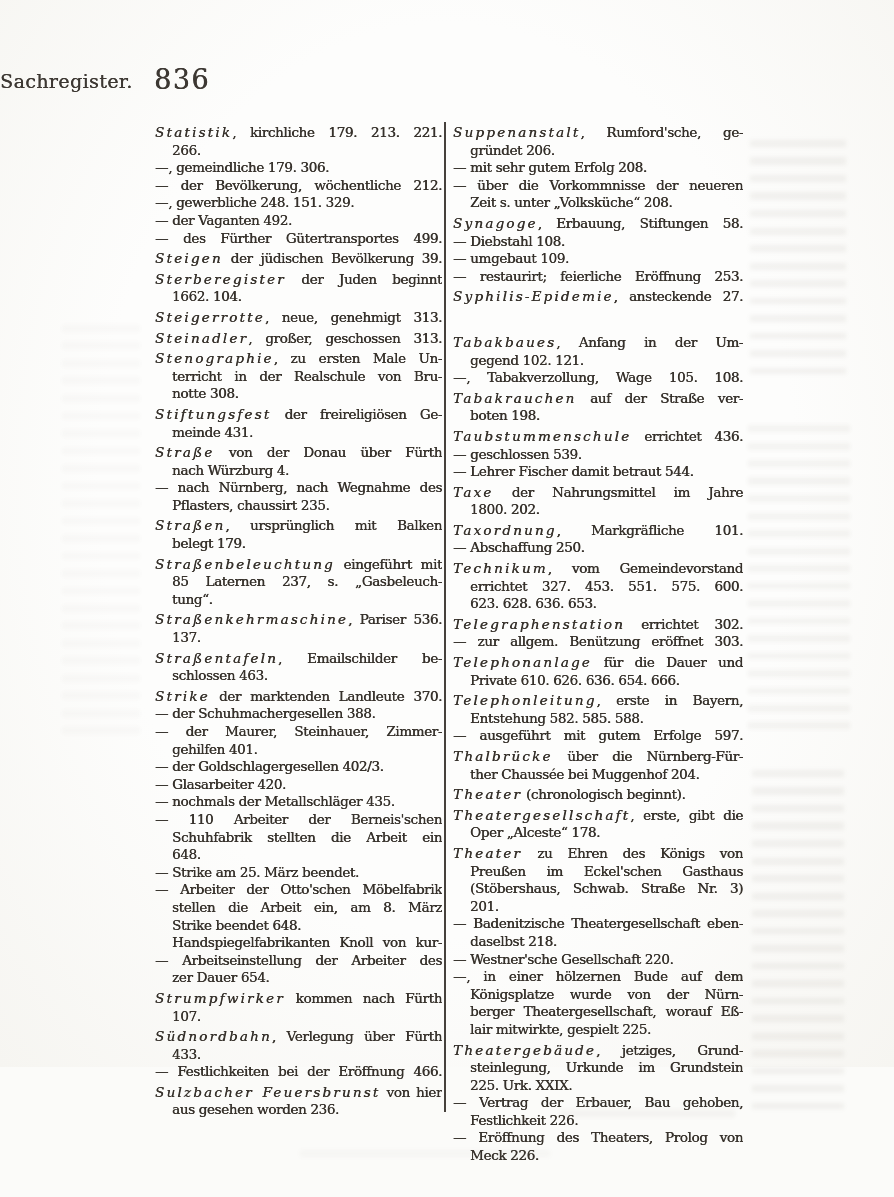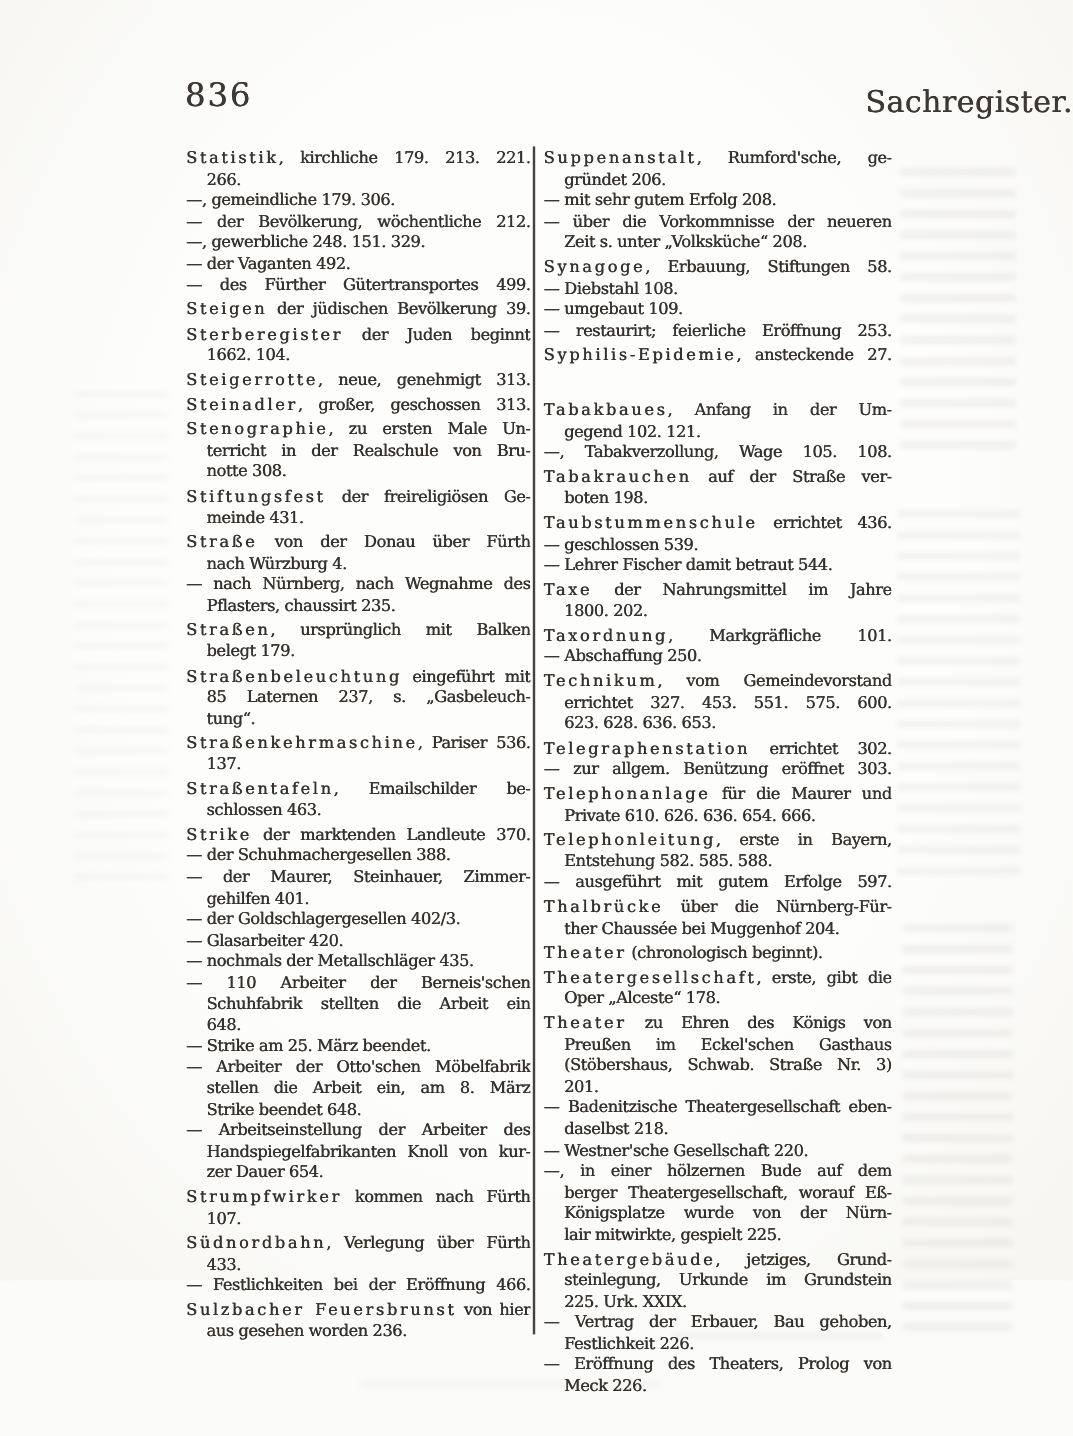--- a/index.html
+++ b/index.html
@@ -11,42 +11,42 @@
   .sheet {
     position:absolute; left:0; top:0; width:894px; height:1067px;
     background: radial-gradient(ellipse at 50% 45%, #fdfdfc 55%, #f6f5f1 100%);
   }
   .page-number {
     position:absolute; left:154px; top:64px;
     font-size:27px; color:#3d3833; letter-spacing:1.5px;
     text-shadow:0.4px 0 0 currentColor;
   }
   .running-title {
-    position:absolute; left:0; top:70px; width:894px; text-align:right;
-    font-size:25px; color:#3d3833; letter-spacing:0.4px;
+    position:absolute; left:0; top:70px; width:894px; text-align:left;
+    font-size:19px; color:#3d3833; letter-spacing:0.4px;
     text-shadow:0.3px 0 0 currentColor;
   }
   .col {
     position:absolute; top:121px;
     font-size:13.5px; line-height:17.6px; color:#37322c;
     letter-spacing:-0.35px;
     text-shadow:0.35px 0 0 currentColor;
   }
   .col.left  { left:155px; width:287px; }
   .col.right { left:453px; width:290px; }
   .divider {
     position:absolute; left:444px; top:122px; width:2px; height:990px;
     background:#46413c;
   }
   .line { max-height:18px; overflow:hidden; }
   .line.ind  { margin-left:17px; }
   .line.just { text-align:justify; text-align-last:justify; }
   .line.hw   { margin-top:3px; }
   .line.gap  { margin-top:28px; }
-  .head { letter-spacing:2.2px; }
+  .head { letter-spacing:2.2px;font-style:italic; }
   
   .smudge {
     position:absolute; filter:blur(2px); pointer-events:none;
     background-image: repeating-linear-gradient(
       to bottom,
       rgba(0,0,0,0) 0px, rgba(0,0,0,0) 5px,
       rgba(122,115,103,0.16) 5px, rgba(122,115,103,0.16) 12px,
       rgba(0,0,0,0) 12px, rgba(0,0,0,0) 17.5px);
   }
 </style>
@@ -96,22 +96,22 @@
       <div class="line"><span>— der Goldschlagergesellen 402/3.</span></div>
       <div class="line"><span>— Glasarbeiter 420.</span></div>
       <div class="line"><span>— nochmals der Metallschläger 435.</span></div>
       <div class="line just"><span>— 110 Arbeiter der Berneis'schen</span></div>
       <div class="line ind just"><span>Schuhfabrik stellten die Arbeit ein</span></div>
       <div class="line ind"><span>648.</span></div>
       <div class="line"><span>— Strike am 25. März beendet.</span></div>
       <div class="line just"><span>— Arbeiter der Otto'schen Möbelfabrik</span></div>
       <div class="line ind just"><span>stellen die Arbeit ein, am 8. März</span></div>
       <div class="line ind"><span>Strike beendet 648.</span></div>
+      <div class="line ind just"><span>Handspiegelfabrikanten Knoll von kur-</span></div>
       <div class="line just"><span>— Arbeitseinstellung der Arbeiter des</span></div>
-      <div class="line ind just"><span>Handspiegelfabrikanten Knoll von kur-</span></div>
       <div class="line ind"><span>zer Dauer 654.</span></div>
       <div class="line just hw"><span class="head">Strumpfwirker</span><span> kommen nach Fürth</span></div>
       <div class="line ind"><span>107.</span></div>
       <div class="line just hw"><span class="head">Südnordbahn</span><span>, Verlegung über Fürth</span></div>
       <div class="line ind"><span>433.</span></div>
       <div class="line just"><span>— Festlichkeiten bei der Eröffnung 466.</span></div>
       <div class="line just hw"><span class="head">Sulzbacher Feuersbrunst</span><span> von hier</span></div>
       <div class="line ind"><span>aus gesehen worden 236.</span></div>
     </div>
   <div class="divider"></div>
@@ -136,40 +136,40 @@
       <div class="line"><span>— Lehrer Fischer damit betraut 544.</span></div>
       <div class="line just hw"><span class="head">Taxe</span><span> der Nahrungsmittel im Jahre</span></div>
       <div class="line ind"><span>1800. 202.</span></div>
       <div class="line just hw"><span class="head">Taxordnung</span><span>, Markgräfliche 101.</span></div>
       <div class="line"><span>— Abschaffung 250.</span></div>
       <div class="line just hw"><span class="head">Technikum</span><span>, vom Gemeindevorstand</span></div>
       <div class="line ind just"><span>errichtet 327. 453. 551. 575. 600.</span></div>
       <div class="line ind"><span>623. 628. 636. 653.</span></div>
       <div class="line just hw"><span class="head">Telegraphenstation</span><span> errichtet 302.</span></div>
       <div class="line just"><span>— zur allgem. Benützung eröffnet 303.</span></div>
-      <div class="line just hw"><span class="head">Telephonanlage</span><span> für die Maurer und</span></div>
+      <div class="line just hw"><span class="head">Telephonanlage</span><span> für die Dauer und</span></div>
       <div class="line ind"><span>Private 610. 626. 636. 654. 666.</span></div>
       <div class="line just hw"><span class="head">Telephonleitung</span><span>, erste in Bayern,</span></div>
       <div class="line ind"><span>Entstehung 582. 585. 588.</span></div>
       <div class="line just"><span>— ausgeführt mit gutem Erfolge 597.</span></div>
       <div class="line just hw"><span class="head">Thalbrücke</span><span> über die Nürnberg-Für-</span></div>
       <div class="line ind"><span>ther Chaussée bei Muggenhof 204.</span></div>
       <div class="line hw"><span class="head">Theater</span><span> (chronologisch beginnt).</span></div>
       <div class="line just hw"><span class="head">Theatergesellschaft</span><span>, erste, gibt die</span></div>
       <div class="line ind"><span>Oper „Alceste“ 178.</span></div>
       <div class="line just hw"><span class="head">Theater</span><span> zu Ehren des Königs von</span></div>
       <div class="line ind just"><span>Preußen im Eckel'schen Gasthaus</span></div>
       <div class="line ind just"><span>(Stöbershaus, Schwab. Straße Nr. 3)</span></div>
       <div class="line ind"><span>201.</span></div>
       <div class="line just"><span>— Badenitzische Theatergesellschaft eben-</span></div>
       <div class="line ind"><span>daselbst 218.</span></div>
       <div class="line"><span>— Westner'sche Gesellschaft 220.</span></div>
       <div class="line just"><span>—, in einer hölzernen Bude auf dem</span></div>
+      <div class="line ind just"><span>Königsplatze wurde von der Nürn-</span></div>
       <div class="line ind just"><span>berger Theatergesellschaft, worauf Eß-</span></div>
-      <div class="line ind just"><span>Königsplatze wurde von der Nürn-</span></div>
       <div class="line ind"><span>lair mitwirkte, gespielt 225.</span></div>
       <div class="line just hw"><span class="head">Theatergebäude</span><span>, jetziges, Grund-</span></div>
       <div class="line ind just"><span>steinlegung, Urkunde im Grundstein</span></div>
       <div class="line ind"><span>225. Urk. XXIX.</span></div>
       <div class="line just"><span>— Vertrag der Erbauer, Bau gehoben,</span></div>
       <div class="line ind"><span>Festlichkeit 226.</span></div>
       <div class="line just"><span>— Eröffnung des Theaters, Prolog von</span></div>
       <div class="line ind"><span>Meck 226.</span></div>
     </div>
 

